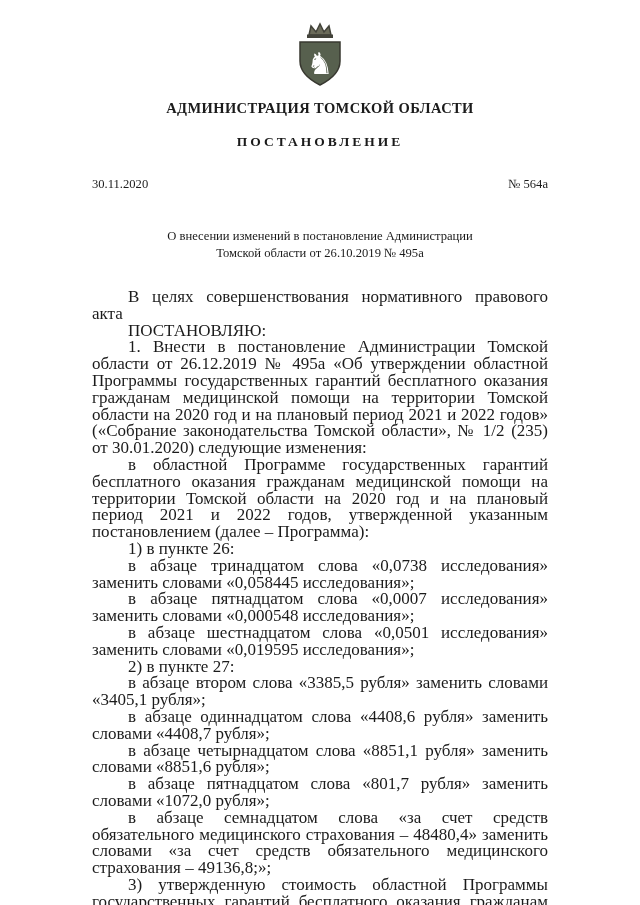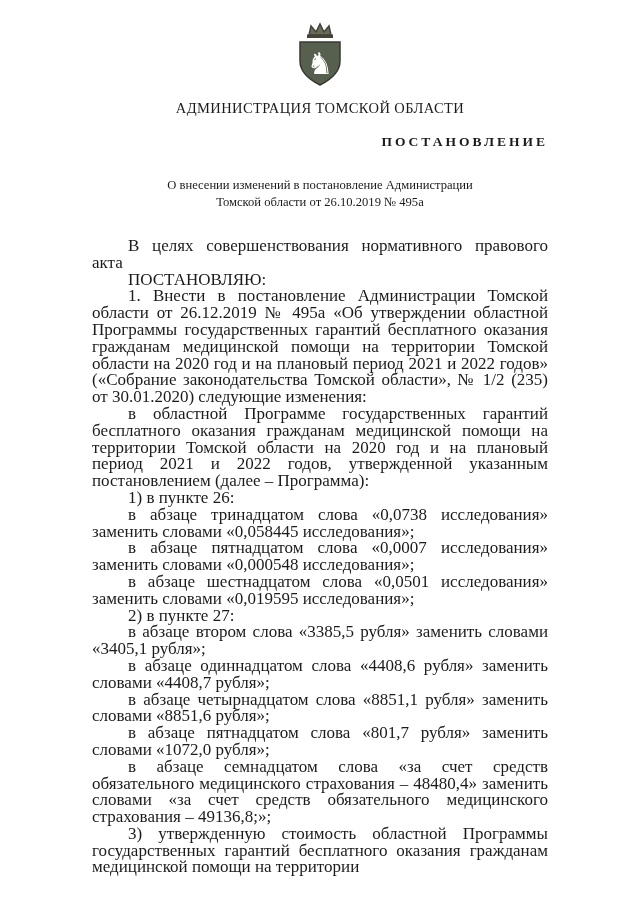--- a/index.html
+++ b/index.html
@@ -18,43 +18,43 @@
     padding: 22px 92px 0 92px;
     background: #ffffff;
   }
   .emblem {
     text-align: center;
     margin: 0 0 12px 0;
     height: 66px;
   }
   .org-name {
     text-align: center;
-    font-weight: normal;
+    font-weight: bold;
     font-size: 14.5px;
     letter-spacing: 0.4px;
     margin-top: 6px;
   }
   .doc-type {
-    text-align: right;
+    text-align: center;
     font-weight: bold;
     font-size: 13.5px;
     letter-spacing: 3px;
     margin-top: 17px;
   }
   .meta-row {
     display: flex;
     justify-content: space-between;
     font-size: 12.6px;
     margin-top: 27px;
   }
   .doc-title {
     text-align: center;
     font-size: 12.6px;
     line-height: 16.5px;
-    margin-top: 27px;
+    margin-top: 36px;
   }
   .doc-body {
     margin-top: 28px;
     font-size: 17px;
     line-height: 16.8px;
   }
   .para {
     margin: 0;
     text-align: justify;
     text-indent: 36px;
@@ -74,20 +74,24 @@
       <path d="M8 20 H48 V39 Q48 53 28 63 Q8 53 8 39 Z" fill="#57604e" stroke="#383830" stroke-width="1.5"></path>
 
       <text x="28" y="52" font-size="30" text-anchor="middle" fill="#ffffff" font-family="'DejaVu Sans', sans-serif">♞</text>
     </svg>
   </div>
 
   <div class="org-name">АДМИНИСТРАЦИЯ ТОМСКОЙ ОБЛАСТИ</div>
 
   <div class="doc-type">ПОСТАНОВЛЕНИЕ</div>
 
+  <div class="meta-row">
+    <span>30.11.2020</span>
+    <span>№ 564а</span>
+  </div>
 
   <div class="doc-title">
     <div>О внесении изменений в постановление Администрации</div>
     <div>Томской области от 26.10.2019 № 495а</div>
   </div>
 
   <div class="doc-body">
       <p class="para">В целях совершенствования нормативного правового акта</p>
       <p class="para">ПОСТАНОВЛЯЮ:</p>
       <p class="para">1. Внести в постановление Администрации Томской области от 26.12.2019 № 495а «Об утверждении областной Программы государственных гарантий бесплатного оказания гражданам медицинской помощи на территории Томской области на 2020 год и на плановый период 2021 и 2022 годов» («Собрание законодательства Томской области», № 1/2 (235) от 30.01.2020) следующие изменения:</p>

